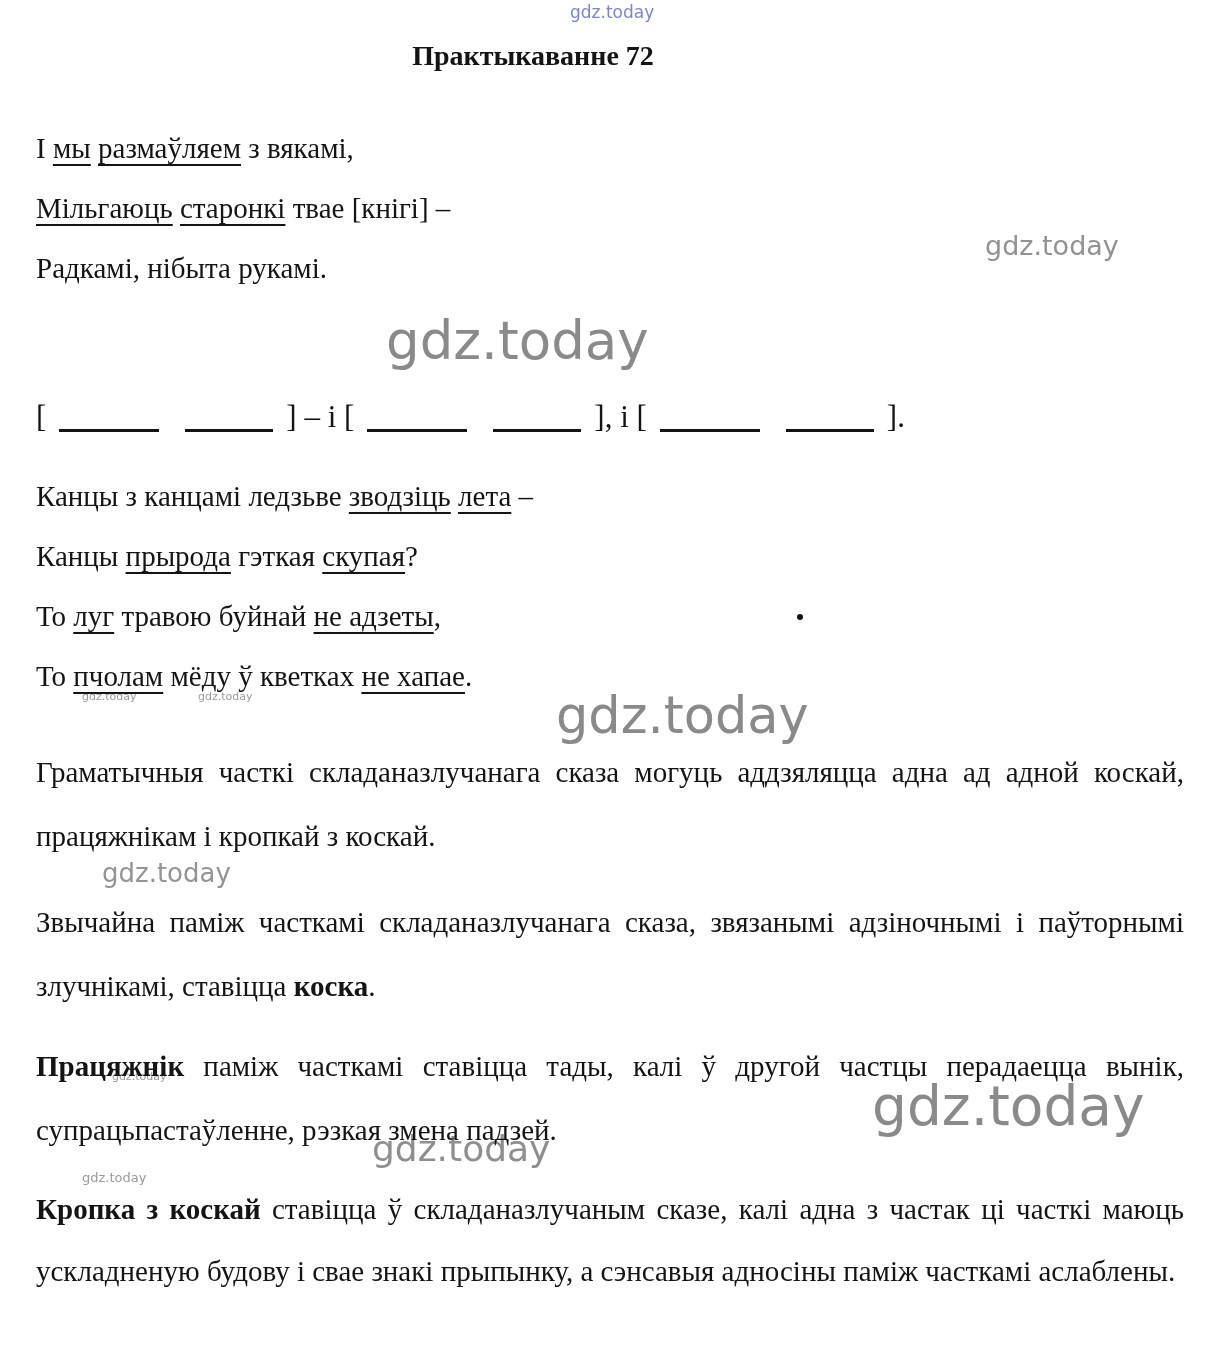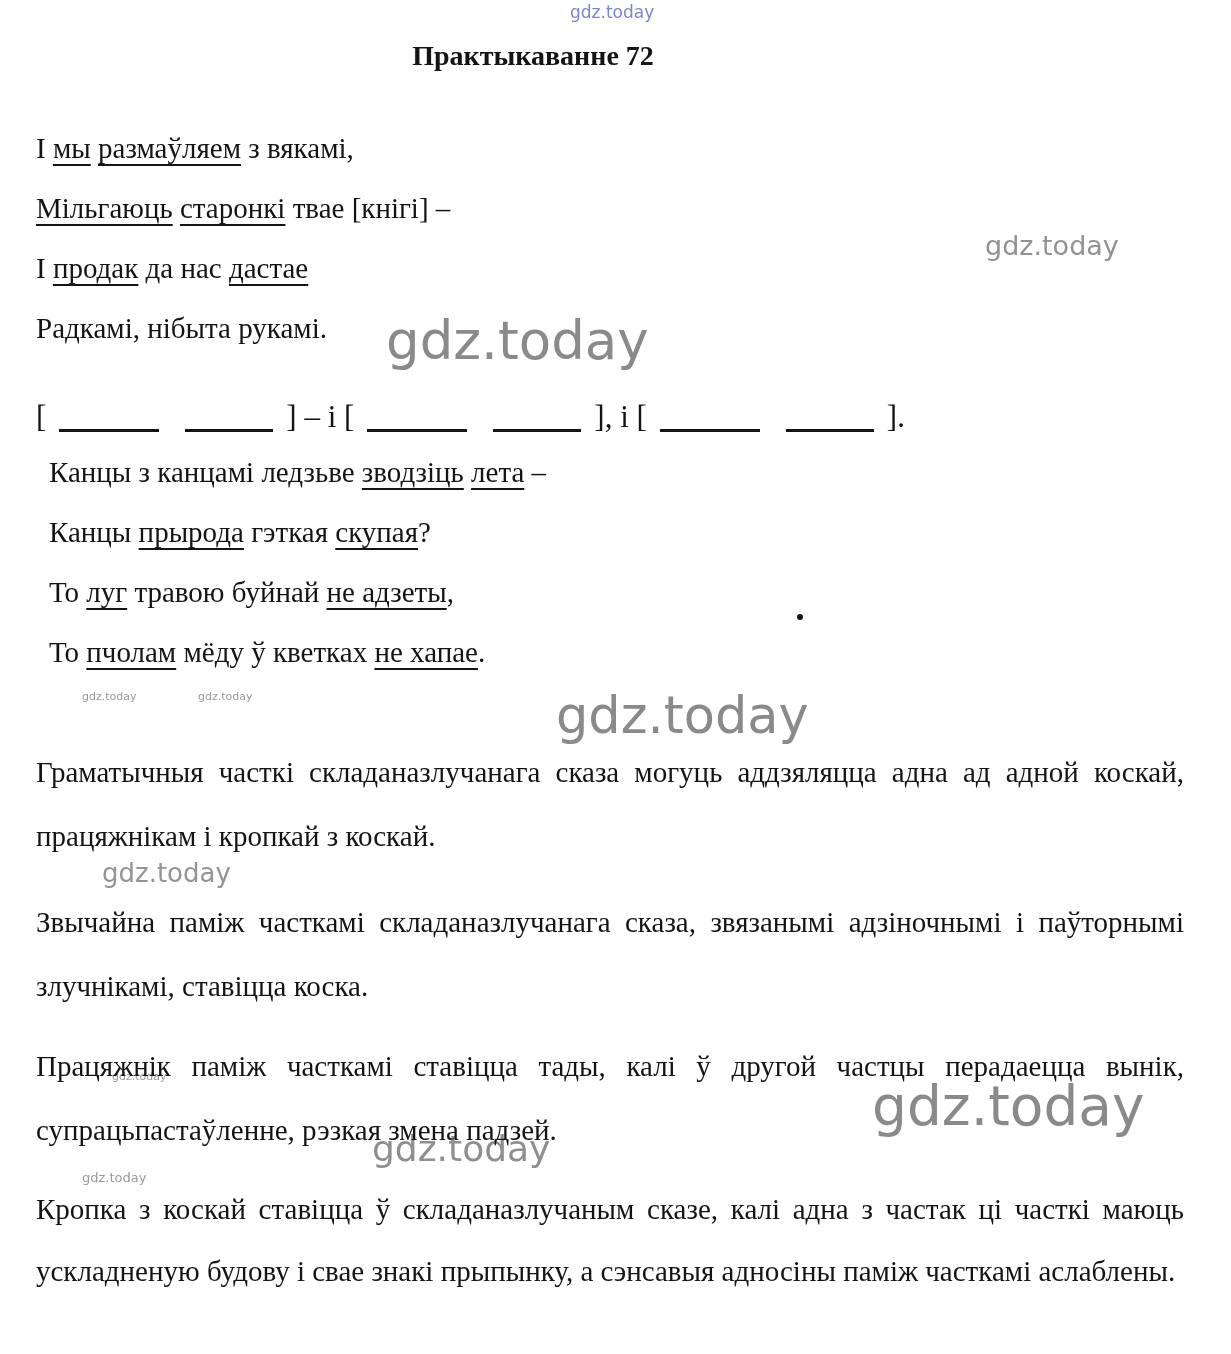--- a/index.html
+++ b/index.html
@@ -11,28 +11,28 @@
   .page{position:absolute;inset:0;padding-left:44px;}
   
   .title{
     position:absolute;top:40px;left:0;width:1066px;
     text-align:center;font-size:28px;font-weight:bold;margin:0;
   }
   
   .poem{position:absolute;left:36px;font-size:29px;}
   .poem .line{line-height:60px;height:60px;white-space:nowrap;}
   #poem1{top:118px;}
-  #poem2{top:442px;margin-left:13px;}
+  #poem2{top:466px;}
   .u{
     text-decoration:underline;
     text-decoration-thickness:2px;
     text-underline-offset:6px;
     text-decoration-color:#141414;
   }
-  .b{font-weight:normal;}
+  .b{font-weight:bold;}
   
   .scheme{
     position:absolute;left:36px;top:394px;font-size:31px;line-height:46px;white-space:nowrap;
   }
   .blank{
     display:inline-block;height:16px;border-bottom:3px solid #141414;
     margin:0 13px;vertical-align:-5px;
   }
   
   .para{
@@ -80,21 +80,20 @@
   <span class="wm wm-tiny-c">gdz.today</span>
   <span class="wm wm-big-right">gdz.today</span>
   <span class="wm wm-medium">gdz.today</span>
   <span class="wm wm-tiny-d">gdz.today</span>
 
   <h1 class="title">Практыкаванне 72</h1>
 
   <div class="poem" id="poem1">
       <div class="line"><span>І </span><span class="u">мы</span><span> </span><span class="u">размаўляем</span><span> з вякамі,</span></div>
       <div class="line"><span class="u">Мільгаюць</span><span> </span><span class="u">старонкі</span><span> твае [кнігі] –</span></div>
-      <div class="line"><span>І </span><span class="u">продак</span><span> да нас </span><span class="u">дастае</span></div>
       <div class="line"><span>Радкамі, нібыта рукамі.</span></div>
     </div>
 
   <div class="scheme"><span>[</span><span class="blank" style="width: 100px;"></span><span class="blank" style="width: 88px;"></span><span>] – і [</span><span class="blank" style="width: 100px;"></span><span class="blank" style="width: 88px;"></span><span>], і [</span><span class="blank" style="width: 100px;"></span><span class="blank" style="width: 88px;"></span><span>].</span></div>
 
   <div class="poem" id="poem2">
       <div class="line"><span>Канцы з канцамі ледзьве </span><span class="u">зводзіць</span><span> </span><span class="u">лета</span><span> –</span></div>
       <div class="line"><span>Канцы </span><span class="u">прырода</span><span> гэткая </span><span class="u">скупая</span><span>?</span></div>
       <div class="line"><span>То </span><span class="u">луг</span><span> травою буйнай </span><span class="u">не адзеты</span><span>,</span></div>
       <div class="line"><span>То </span><span class="u">пчолам</span><span> мёду ў кветках </span><span class="u">не хапае</span><span>.</span></div>

